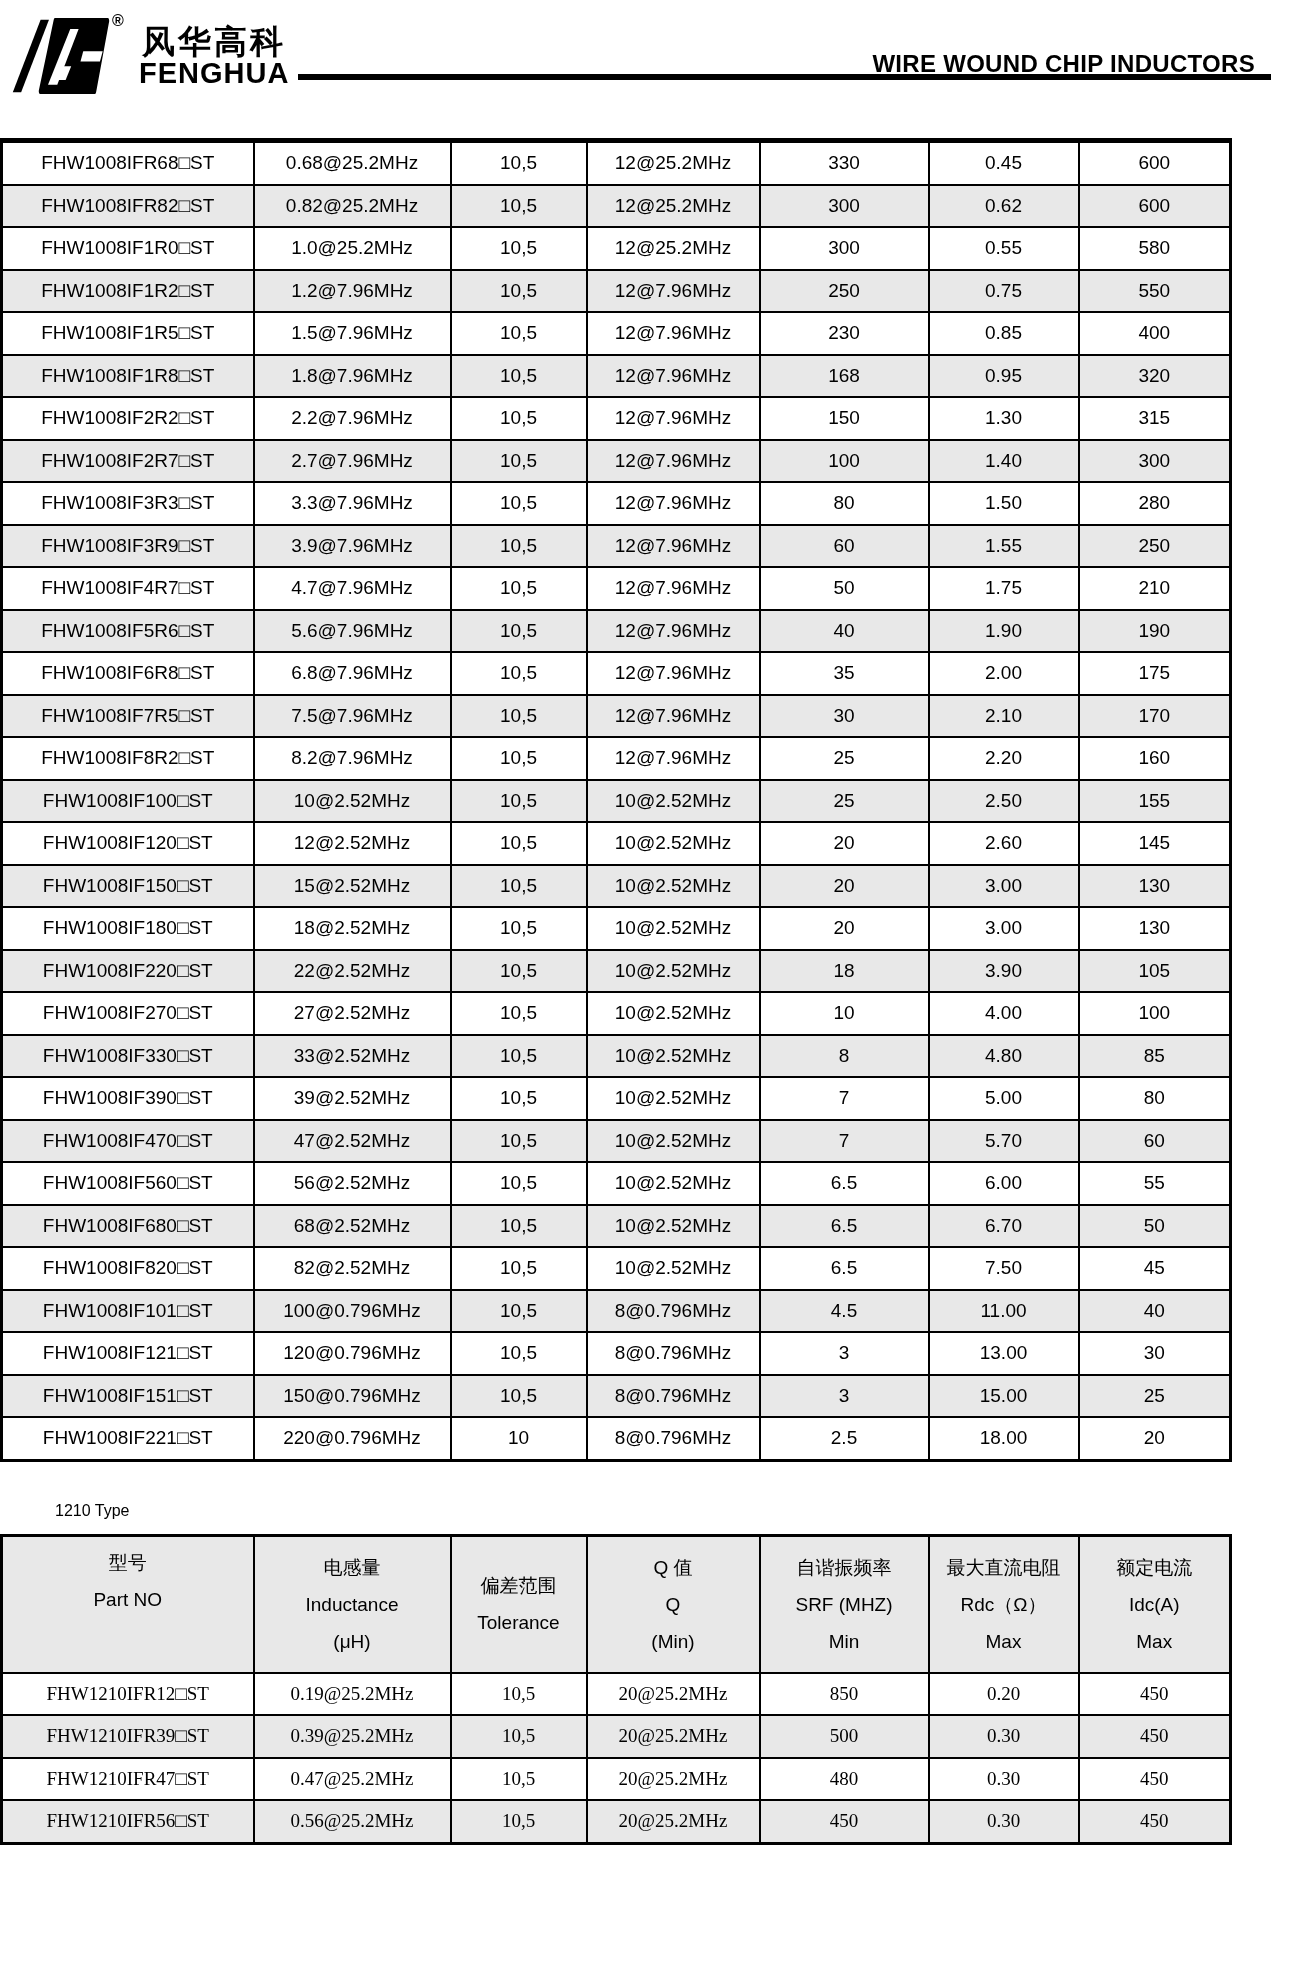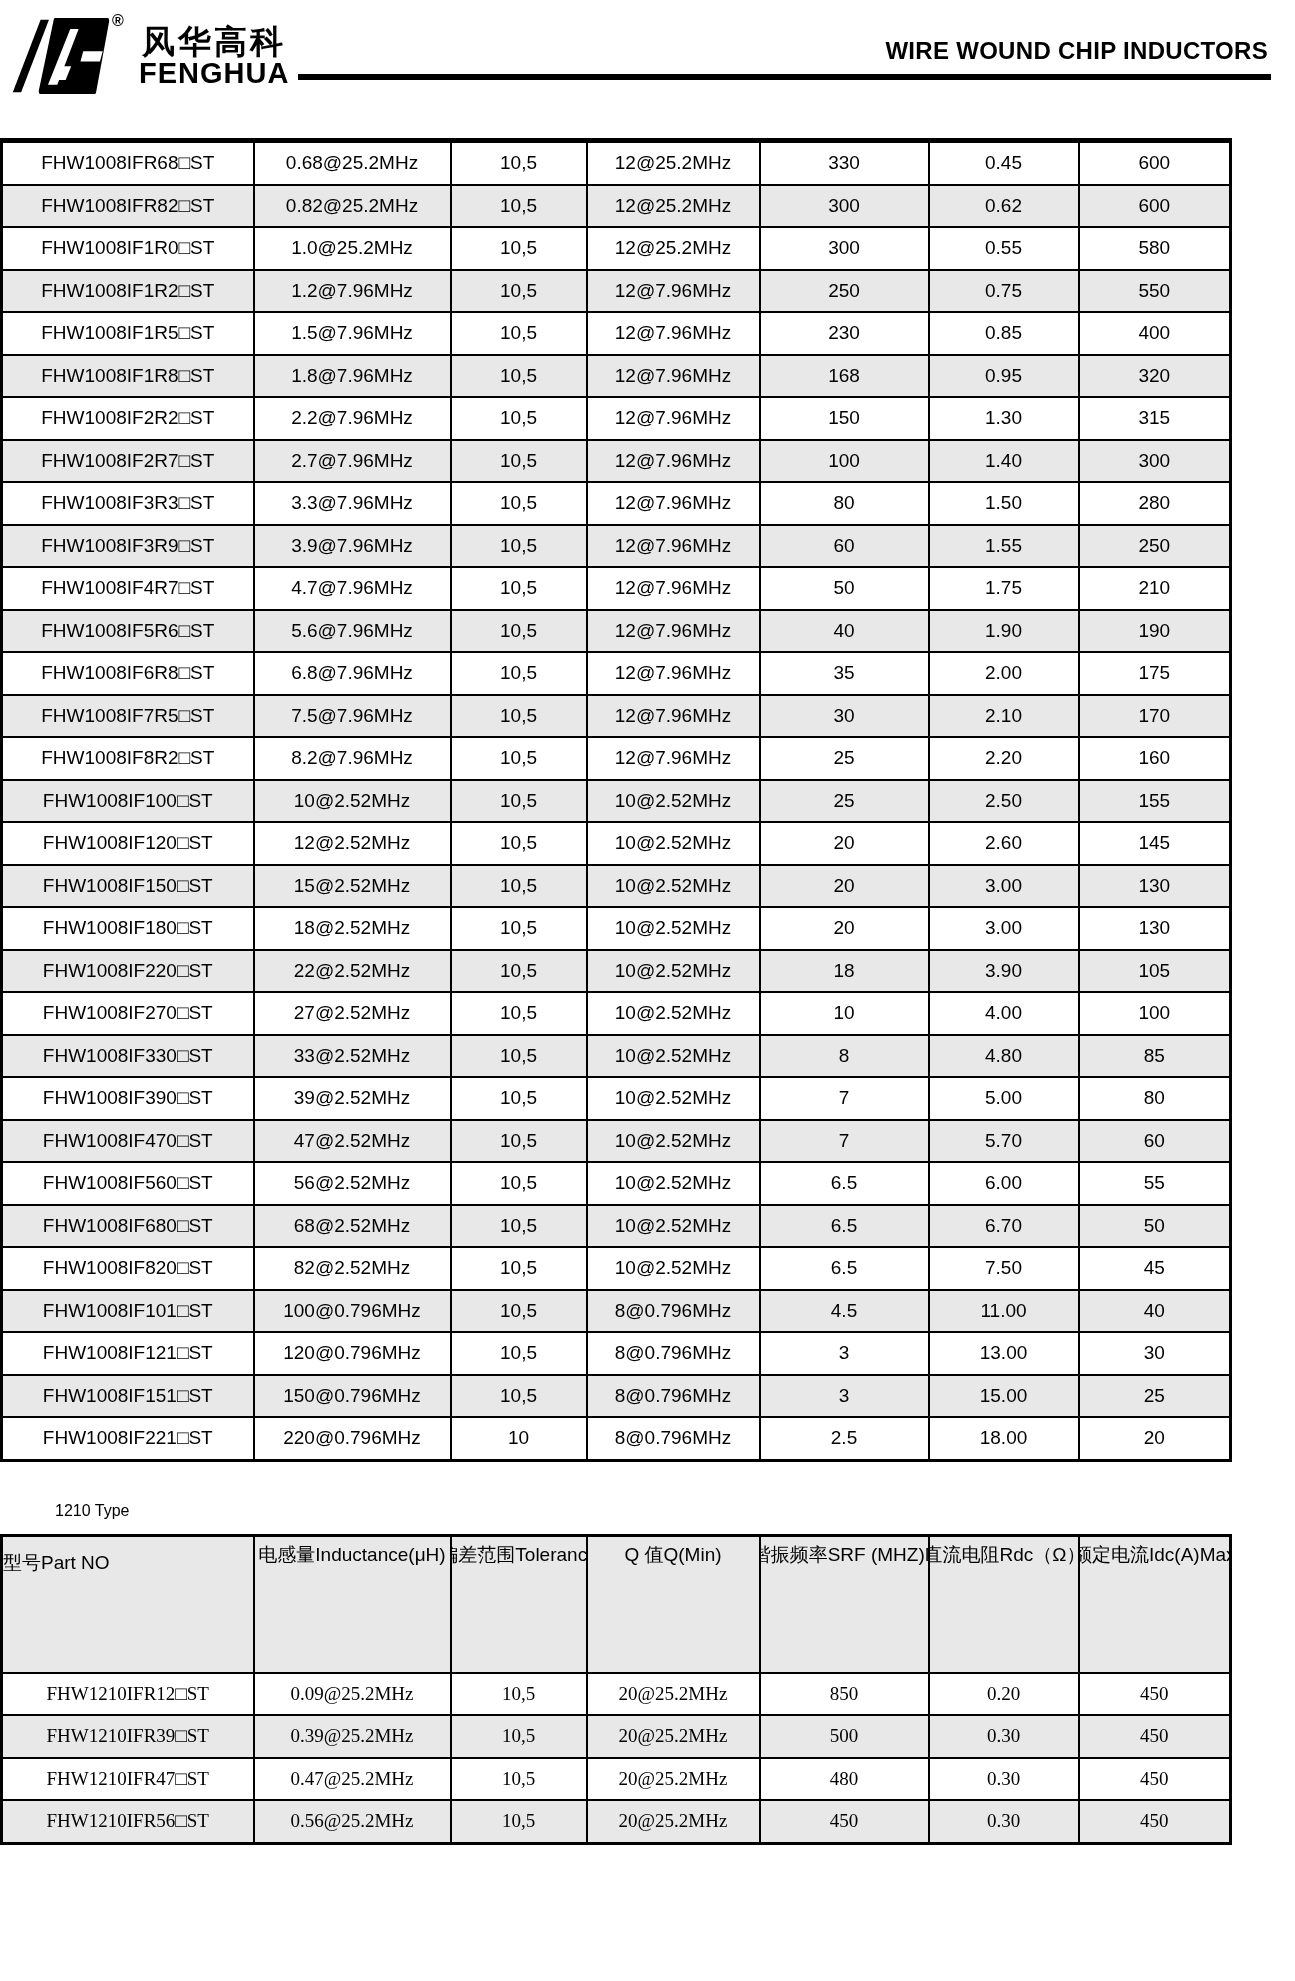--- a/index.html
+++ b/index.html
@@ -7,40 +7,40 @@
     width:1295px;height:1981px;background:#ffffff;color:#000;
     font-family:"Liberation Sans","DejaVu Sans",sans-serif;
     position:relative;overflow:hidden;
   }
   
   .hdr{position:relative;height:138px;}
   .logo-mark{position:absolute;left:8px;top:18px;width:106px;height:76px;}
   .reg{position:absolute;left:112px;top:12px;font-size:16px;font-weight:bold;}
   .logo-zh{position:absolute;left:142px;top:20px;font-size:33px;font-weight:bold;letter-spacing:3px;white-space:nowrap;}
   .logo-en{position:absolute;left:139px;top:57px;font-size:29px;font-weight:bold;letter-spacing:1px;white-space:nowrap;}
-  .title{position:absolute;right:24px;top:34px;margin:3px;font-size:24px;font-weight:bold;letter-spacing:.3px;white-space:nowrap;}
+  .title{position:absolute;right:24px;top:34px;margin:16px;font-size:24px;font-weight:bold;letter-spacing:.3px;white-space:nowrap;}
   .rule{position:absolute;left:298px;right:24px;top:74px;height:6px;background:#000;}
   
   table.t{
     border-collapse:collapse;table-layout:fixed;
     width:1229px;border:3px solid #000;
   }
   #t1008{border-top-width:5px;}
   .t td,.t th{
     border:2px solid #000;text-align:center;vertical-align:middle;
     padding:0;overflow:hidden;white-space:nowrap;
   }
   .t tbody td{height:40.5px;font-size:19px;}
   #t1008 tbody td{font-family:"Liberation Sans","DejaVu Sans",sans-serif;}
   #t1210 tbody td{font-family:"Liberation Serif","DejaVu Serif",serif;}
   .t tbody tr:nth-child(even){background:#e8e8e8;}
   #t1210 thead th{
     background:#e8e8e8;height:120px;font-size:19px;font-weight:normal;
   }
-  .hwrap{height:120px;display:flex;flex-direction:row;justify-content:center;row-gap:16px;}
+  .hwrap{height:120px;display:flex;flex-direction:column;justify-content:center;row-gap:16px;}
   #t1210 thead th:first-child .hwrap{justify-content:flex-start;padding-top:15px;}
   .hl{line-height:21px;}
   
   .sec-label{
     margin:38px 0 13px 55px;font-size:16px;line-height:21px;
     font-family:"Liberation Sans","DejaVu Sans",sans-serif;
   }
 </style>
 </head>
 <body>
@@ -415,21 +415,21 @@
               <div class="hl">额定电流</div>
               <div class="hl">Idc(A)</div>
               <div class="hl">Max</div>
             </div>
           </th>
         </tr>
     </thead>
     <tbody>
         <tr>
           <td>FHW1210IFR12□ST</td>
-          <td>0.09@25.2MHz</td>
+          <td>0.19@25.2MHz</td>
           <td>10,5</td>
           <td>20@25.2MHz</td>
           <td>850</td>
           <td>0.20</td>
           <td>450</td>
         </tr>
         <tr>
           <td>FHW1210IFR39□ST</td>
           <td>0.39@25.2MHz</td>
           <td>10,5</td>

